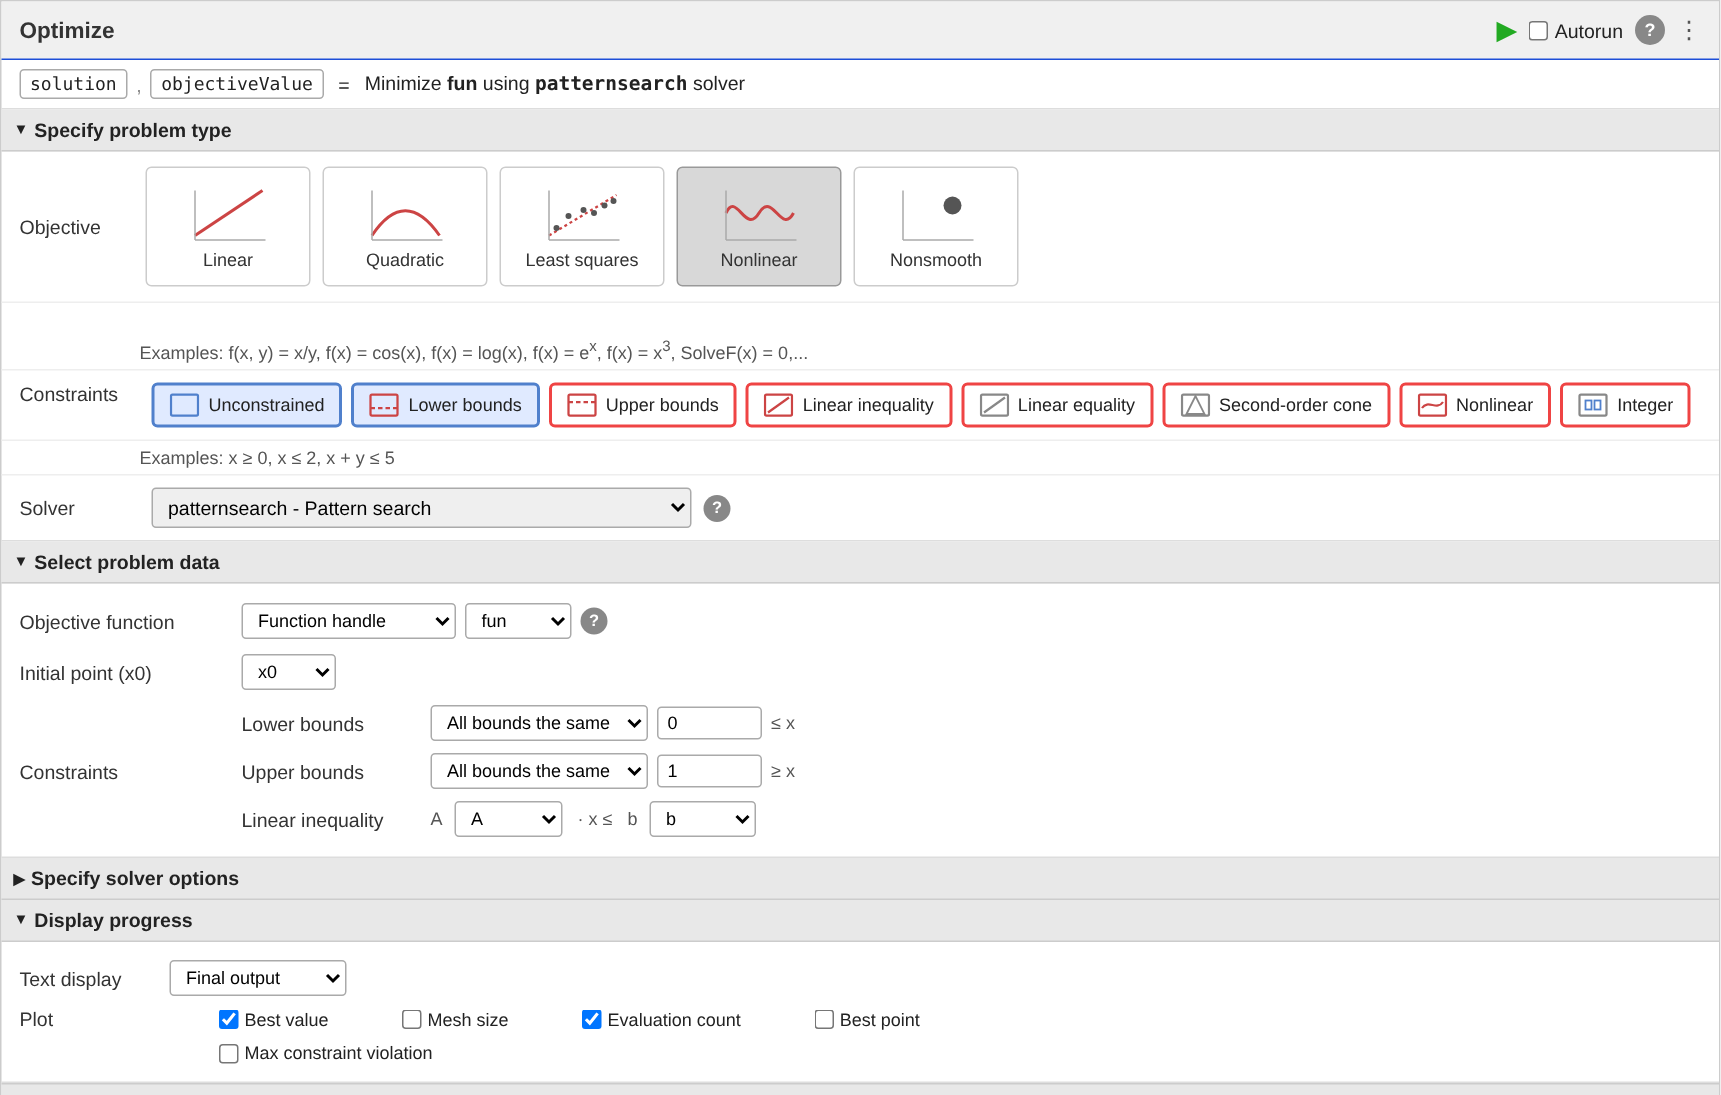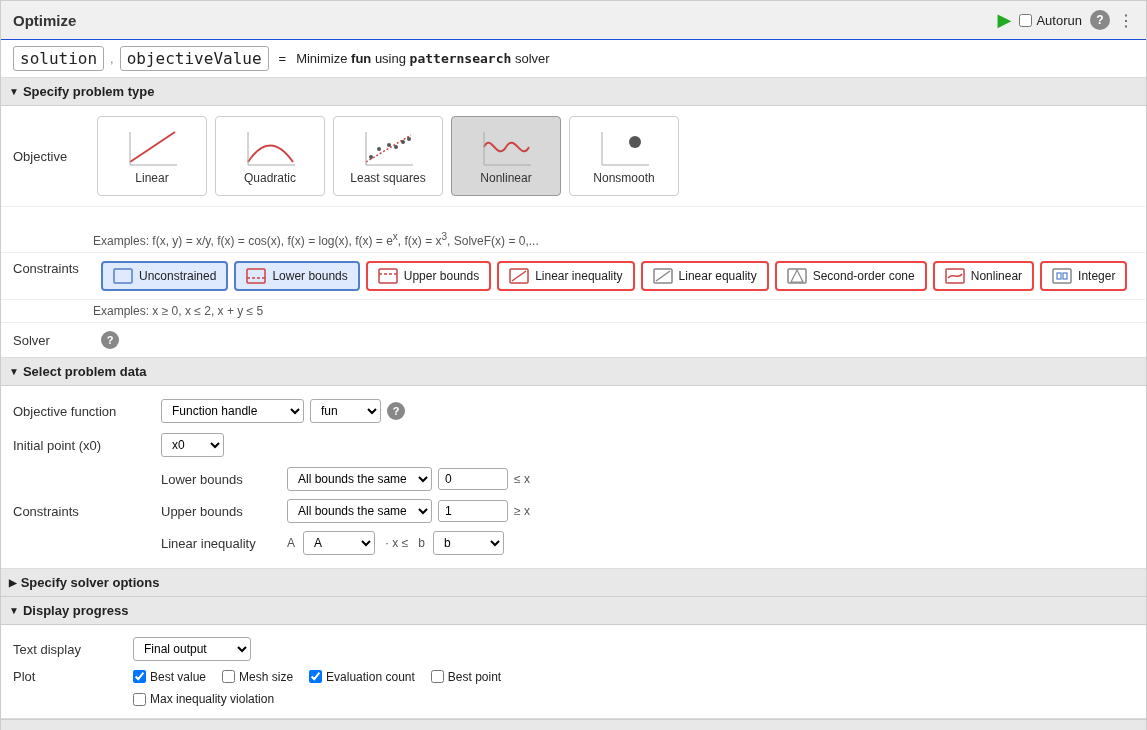--- a/index.html
+++ b/index.html
@@ -12,21 +12,21 @@
     .header-left { display: flex; align-items: center; gap: 8px; }
     .title { font-size: 15px; font-weight: bold; color: #333; }
     .header-right { display: flex; align-items: center; gap: 8px; }
     .run-btn { background: none; border: none; cursor: pointer; color: #4a4; font-size: 16px; }
     .autorun-label { display: flex; align-items: center; gap: 4px; font-size: 13px; }
     .help-btn { background: none; border: none; cursor: pointer; width: 20px; height: 20px; border-radius: 50%; background: #888; color: #fff; font-size: 12px; font-weight: bold; display: flex; align-items: center; justify-content: center; }
     .more-btn { background: none; border: none; cursor: pointer; font-size: 16px; color: #555; }
     
     
     .formula-bar { padding: 6px 12px; border-bottom: 1px solid #ddd; display: flex; align-items: center; gap: 6px; font-size: 13px; }
-    .code-badge { border: 1px solid #aaa; padding: 2px 6px; border-radius: 3px; font-family: monospace; font-size: 16px; background: #fff; }
+    .code-badge { border: 1px solid #aaa; padding: 2px 6px; border-radius: 3px; font-family: monospace; font-size: 12px; background: #fff; }
     .formula-text { font-size: 13px; }
     .formula-text strong { font-weight: bold; }
     .formula-text code { font-family: monospace; font-weight: bold; }
     
     
     .section-header { display: flex; align-items: center; gap: 4px; padding: 6px 8px; background: #e8e8e8; border-bottom: 1px solid #ccc; cursor: pointer; font-size: 13px; font-weight: bold; }
     .section-arrow { font-size: 10px; }
     
     
     .objective-row { display: flex; align-items: center; padding: 10px 12px; gap: 4px; border-bottom: 1px solid #eee; }
@@ -64,24 +64,24 @@
     .value-input { width: 70px; padding: 3px 6px; border: 1px solid #aaa; border-radius: 3px; font-size: 12px; }
     .constraint-sub-row { display: flex; align-items: center; gap: 6px; }
     .constraint-sub-label { width: 120px; font-size: 13px; color: #333; }
     .ineq-text { font-size: 12px; color: #555; }
     
     
     .solver-opts-header { display: flex; align-items: center; gap: 4px; padding: 6px 8px; background: #e8e8e8; border-bottom: 1px solid #ccc; cursor: pointer; font-size: 13px; font-weight: bold; }
     
     
     .progress-section { padding: 8px 12px; border-bottom: 1px solid #ddd; }
-    .progress-row { display: flex; align-items: center; padding: 4px 0; gap: 20px; }
+    .progress-row { display: flex; align-items: center; padding: 4px 0; gap: 0; }
     .progress-label { width: 100px; font-size: 13px; color: #333; flex-shrink: 0; }
     .checkbox-group { display: flex; align-items: center; gap: 16px; }
-    .checkbox-item { display: flex; align-items: center; gap: 4px; font-size: 12px; cursor: pointer; }
+    .checkbox-item { display: flex; align-items: center; gap: 4px; font-size: 12px; cursor: pointer; margin-left: 33px; }
     
     
     .show-code { display: flex; align-items: center; gap: 4px; padding: 8px 12px; background: #e8e8e8; border-top: 1px solid #ccc; cursor: pointer; font-size: 13px; font-weight: bold; }
     
     .help-icon { display: inline-flex; align-items: center; justify-content: center; width: 18px; height: 18px; border-radius: 50%; background: #888; color: #fff; font-size: 11px; font-weight: bold; cursor: pointer; }
 
     .separator { color: #888; }
   </style>
 </head>
 <body>
@@ -246,20 +246,23 @@
       </div>
     </div>
   </div>
 
   <div class="constraints-examples">
     Examples: x ≥ 0, x ≤ 2, x + y ≤ 5
   </div>
 
   <div class="solver-row">
     <span class="row-label">Solver</span>
+    <select class="solver-select">
+      <option>patternsearch - Pattern search</option>
+    </select>
     <span class="help-icon">?</span>
   </div>
 
   <div class="section-header">
     <span class="section-arrow">▼</span>
     <span>Select problem data</span>
   </div>
 
   <div class="data-section">
 
@@ -378,21 +381,21 @@
           <span>Best point</span>
         </label>
       </div>
     </div>
 
     <div class="progress-row">
       <span class="progress-label"></span>
       <div class="checkbox-group">
         <label class="checkbox-item">
           <input type="checkbox" style="">
-          <span>Max inequality violation</span>
+          <span>Max constraint violation</span>
         </label>
       </div>
     </div>
   </div>
 
   <div class="show-code">
     <span class="section-arrow">▶</span>
     <span>Show code</span>
   </div>
 </div>

